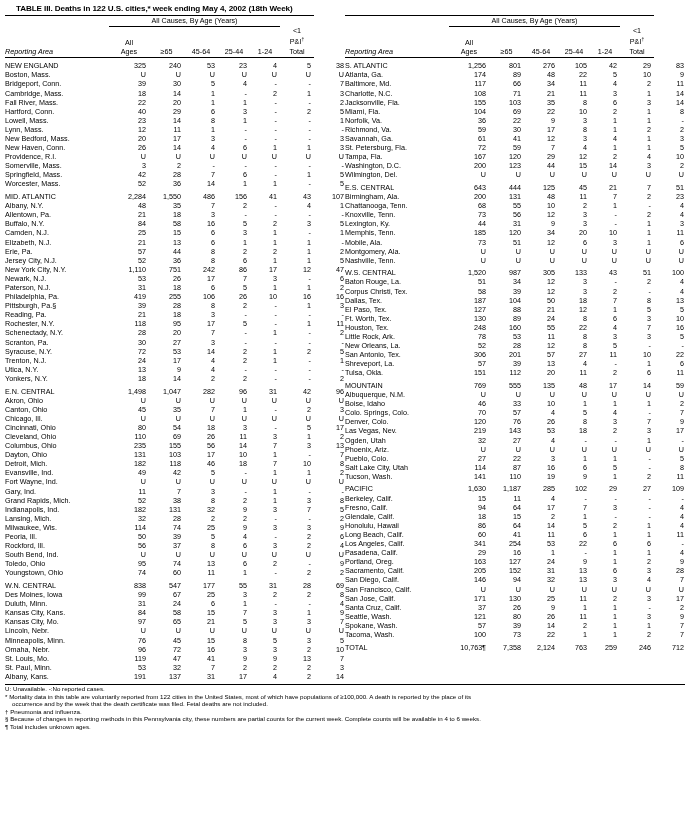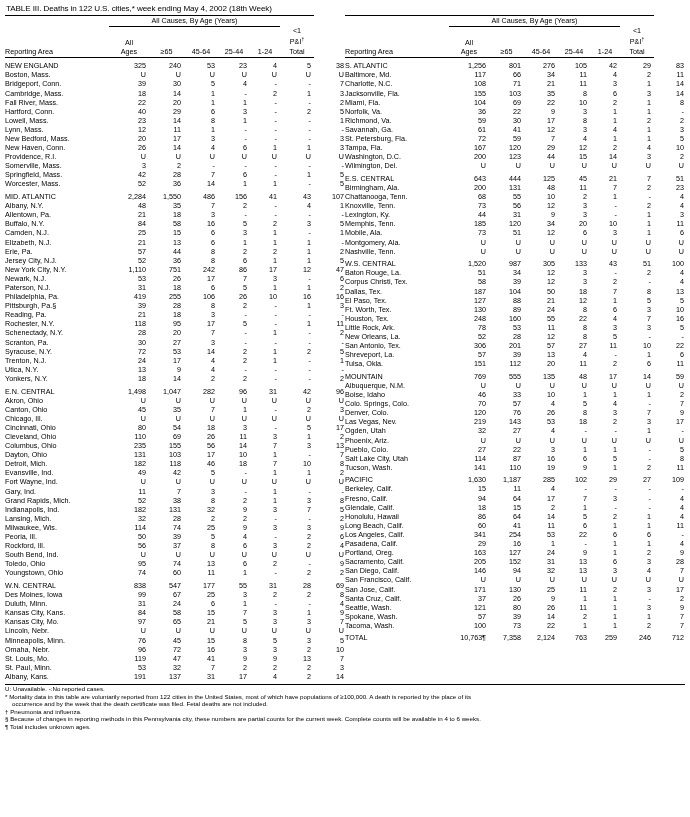--- a/index.html
+++ b/index.html
@@ -13,23 +13,23 @@
     color: #000;
     font-size: 7.2px;
   }
   .page {
     width: 690px;
     min-height: 817px;
     padding: 4px 5px 2px 5px;
     position: relative;
   }
   .title {
-    font-weight: normal;
+    font-weight: bold;
     font-size: 8.1px;
-    margin: 0 0 2px 1px;
+    margin: 0 0 2px 11px;
     letter-spacing: -0.1px;
   }
   table.grid {
     border-collapse: collapse;
     width: 680px;
     table-layout: fixed;
   }
   table.grid > tbody > tr > td {
     vertical-align: top;
     padding: 0;
@@ -65,20 +65,21 @@
     font-size: 7.2px;
     line-height: 8.4px;
     padding-bottom: 1px !important;
   }
   .hdr-bottom { border-bottom: 1.1px solid #000; }
   .reporting-hdr {
     text-align: left;
     font-weight: bold;
     vertical-align: bottom;
     padding-bottom: 1px !important;
+    font-style: italic;
   }
   td.area { text-align: left; padding-left: 0px !important; }
   td.num { text-align: right; padding-right: 3px !important; }
   td.pni { text-align: right; padding-right: 1px !important; }
   tr.group td { font-weight: normal; }
   tr.group td.area { padding-top: 3.5px !important; }
   tr.group td.num, tr.group td.pni { padding-top: 3.5px !important; }
   tr.total td { padding-top: 3.5px !important; }
 
   .footnotes {
@@ -853,20 +854,30 @@
                   <td class="area">S. ATLANTIC</td>
                   <td class="num">1,256</td>
                   <td class="num">801</td>
                   <td class="num">276</td>
                   <td class="num">105</td>
                   <td class="num">42</td>
                   <td class="num">29</td>
                   <td class="pni">83</td>
                 </tr>
                 <tr class="datarow">
+                  <td class="area">Atlanta, Ga.</td>
+                  <td class="num">174</td>
+                  <td class="num">89</td>
+                  <td class="num">48</td>
+                  <td class="num">22</td>
+                  <td class="num">5</td>
+                  <td class="num">10</td>
+                  <td class="pni">9</td>
+                </tr>
+                <tr class="datarow">
                   <td class="area">Baltimore, Md.</td>
                   <td class="num">117</td>
                   <td class="num">66</td>
                   <td class="num">34</td>
                   <td class="num">11</td>
                   <td class="num">4</td>
                   <td class="num">2</td>
                   <td class="pni">11</td>
                 </tr>
                 <tr class="datarow">

